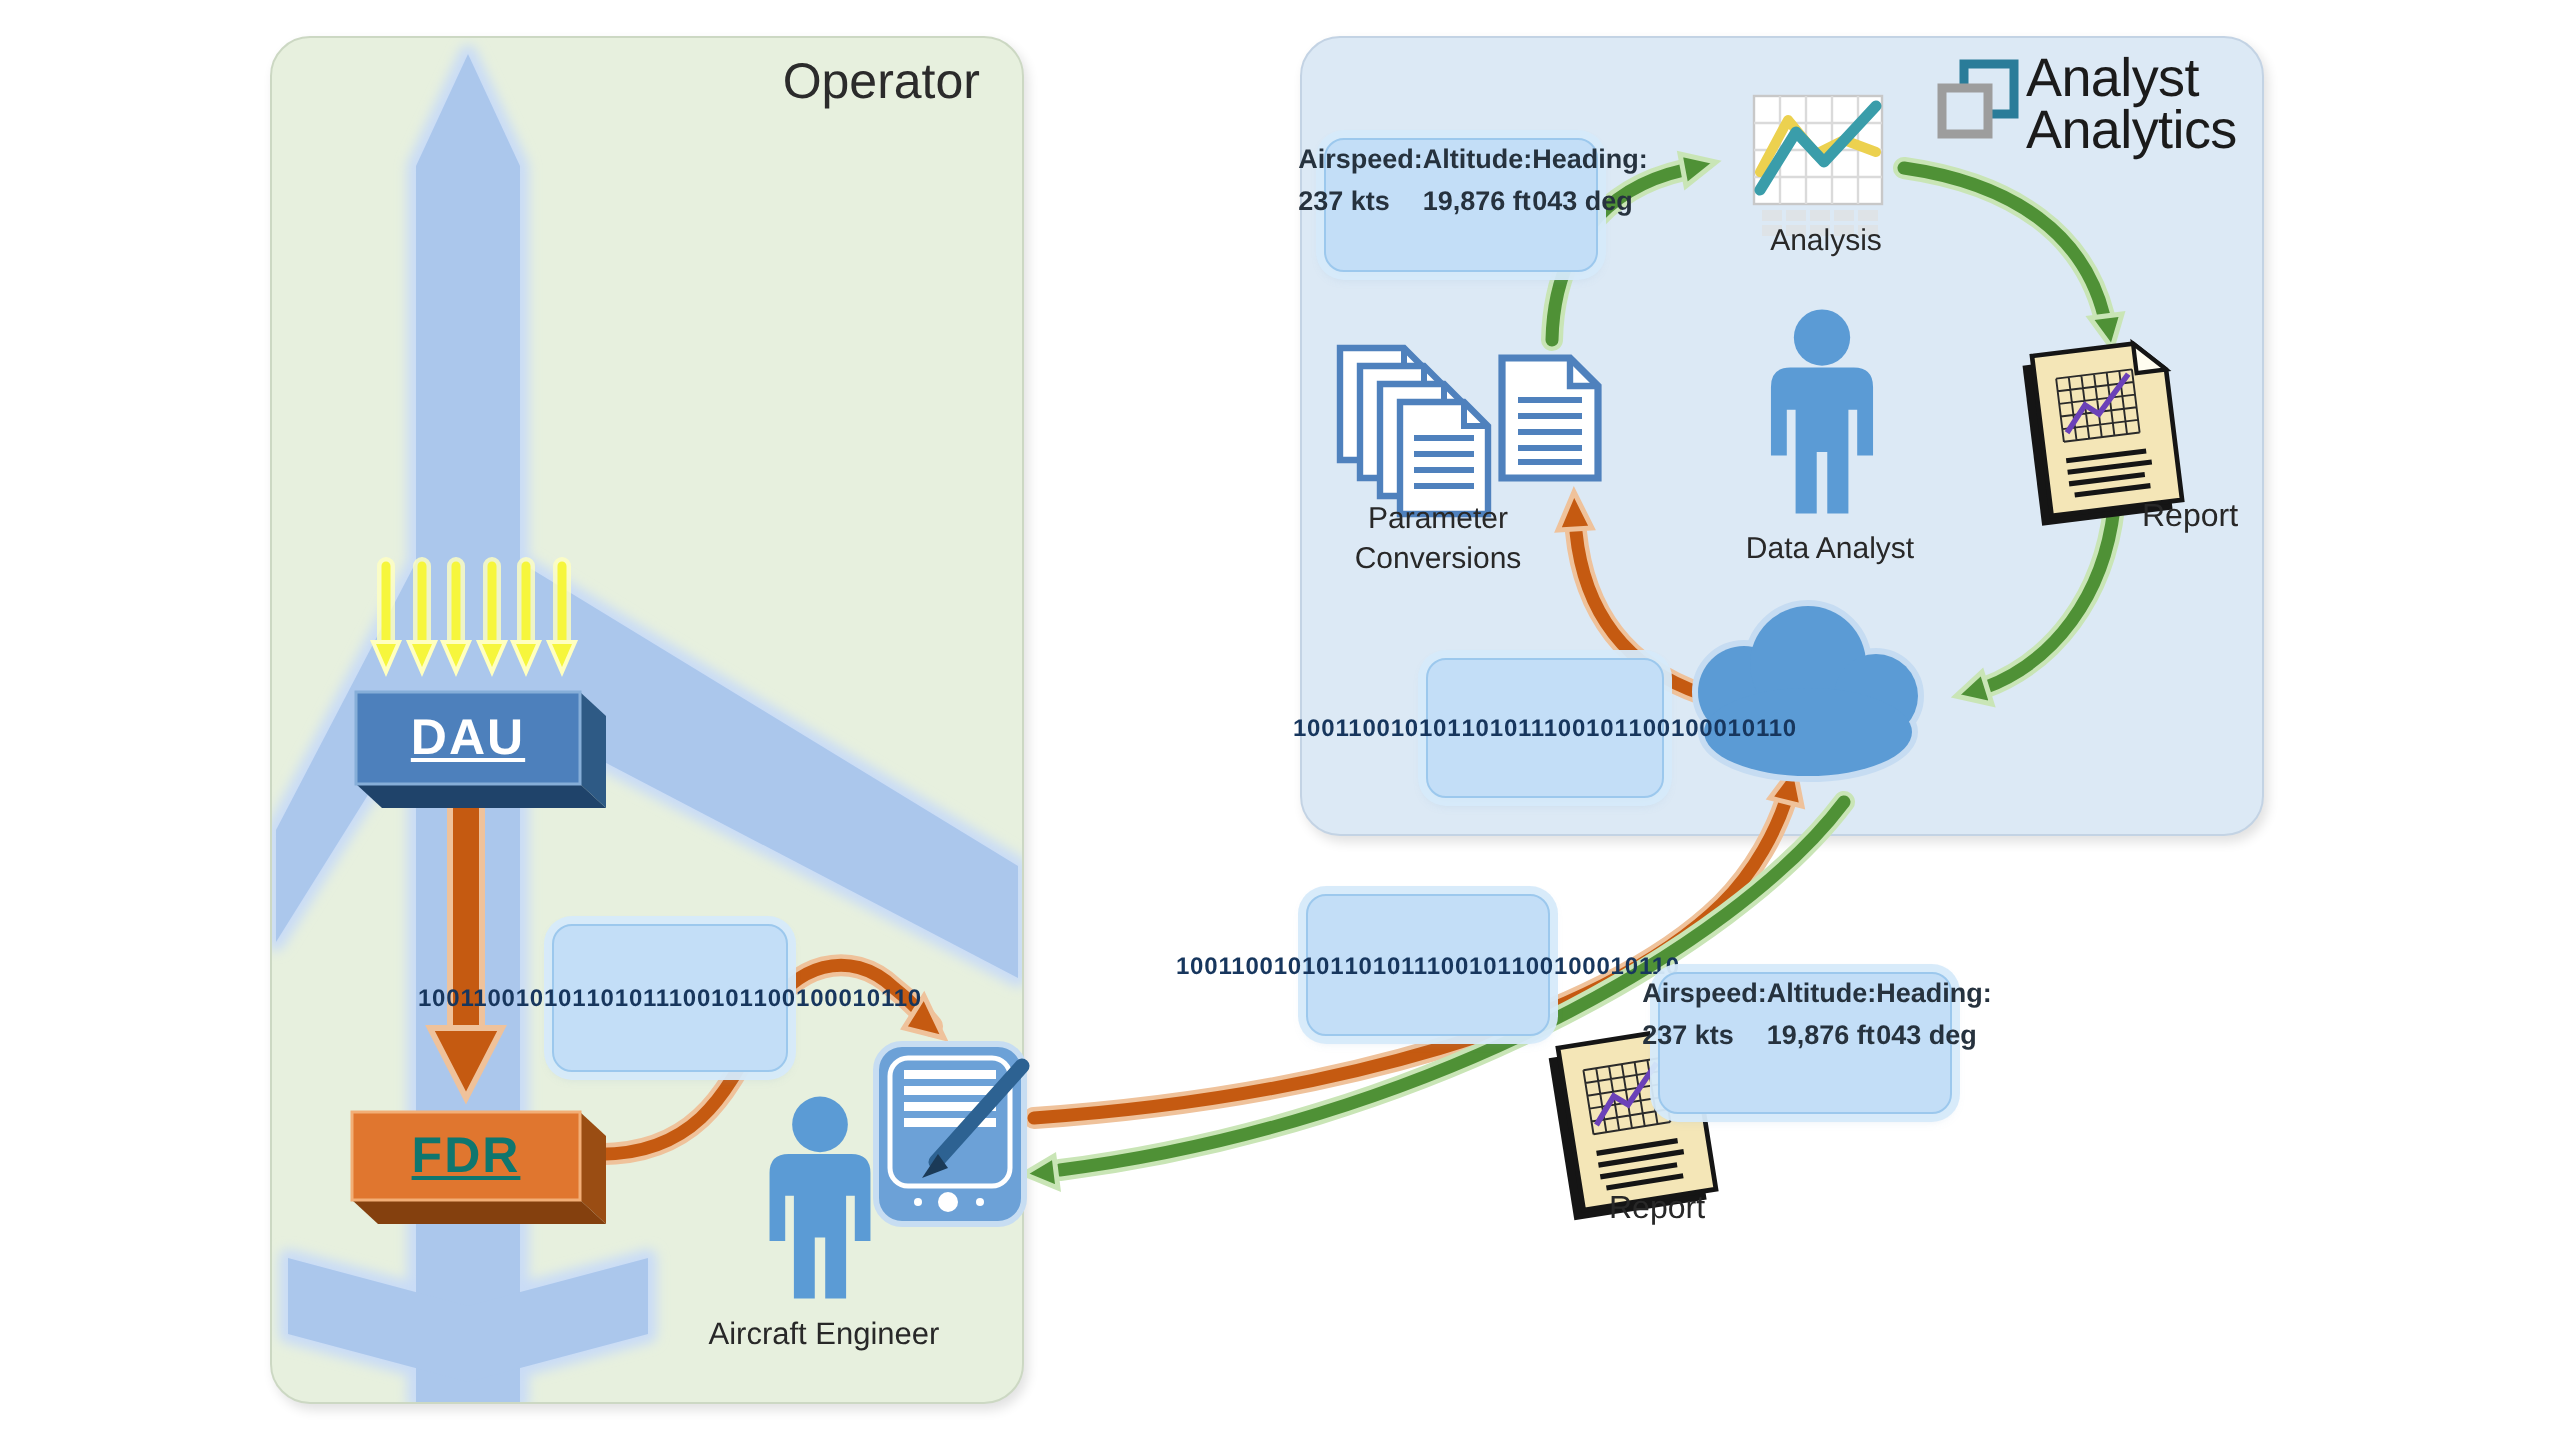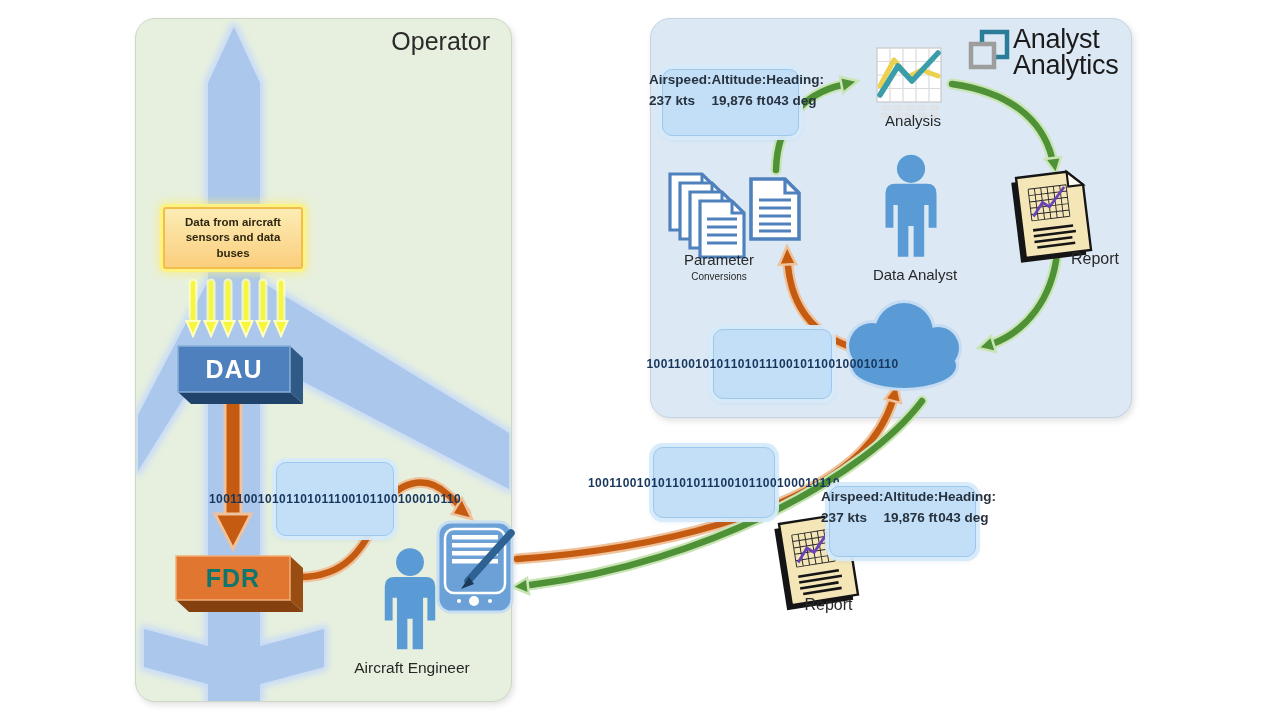--- a/index.html
+++ b/index.html
@@ -14,21 +14,21 @@
   #analytics-panel{left:650px;top:18px;width:480px;height:398px;background:#dce9f5;
                   border:1px solid #c3d3e4;box-shadow:2px 3px 6px rgba(0,0,0,.12);}
 
   
   .lbl{position:absolute;z-index:7;color:#282828;text-align:center;}
   #operator-title{left:300px;top:27px;width:190px;text-align:right;font-size:25px;color:#2b2b2b;}
   #brand1,#brand2{left:1013px;width:120px;text-align:left;font-size:27px;line-height:27px;color:#1b1b1b;letter-spacing:-.3px;}
   #brand1{top:26px;} #brand2{top:52px;}
 
   .face-label{position:absolute;z-index:7;display:flex;align-items:center;justify-content:center;
-              font-weight:bold;font-size:25px;letter-spacing:1px;}
+              font-weight:bold;font-size:25px;letter-spacing:1px;text-decoration:underline;}
   #dau-label{left:178px;top:346px;width:112px;height:46px;color:#ffffff;}
   #fdr-label{left:176px;top:556px;width:114px;height:44px;color:#0f766e;}
 
   .note-box{position:absolute;z-index:7;left:163px;top:207px;width:140px;height:62px;box-sizing:border-box;
             background:linear-gradient(#fcecb4,#fbce7e);border:2px solid #f2bd49;border-radius:3px;
             box-shadow:0 0 0 3px rgba(252,242,130,.95),0 0 9px 5px rgba(250,238,130,.8);
             display:flex;align-items:center;justify-content:center;text-align:center;
             font-size:11.5px;font-weight:bold;color:#2e2712;line-height:1.35;padding:2px 8px;}
 
   .data-box{position:absolute;z-index:7;box-sizing:border-box;background:#c3def7;
@@ -41,21 +41,21 @@
                    color:#26323e;line-height:1.55;}
   #bin1{left:276px;top:462px;width:118px;height:74px;}
   #bin2{left:713px;top:329px;width:119px;height:70px;}
   #bin3{left:653px;top:447px;width:122px;height:71px;}
   #fd1{left:662px;top:69px;width:137px;height:67px;}
   #fd2{left:829px;top:486px;width:147px;height:71px;}
 
   #engineer-label{left:338px;top:659px;width:148px;font-size:15.5px;}
   #analysis-label{left:858px;top:112px;width:110px;font-size:15px;}
   #param-label-1{left:668px;top:251px;width:102px;font-size:15px;}
-  #param-label-2{left:668px;top:271px;width:102px;font-size:10px;}
+  #param-label-2{left:668px;top:271px;width:102px;font-size:15px;}
   #analyst-label{left:858px;top:266px;width:114px;font-size:15px;}
   #report1-label{left:1056px;top:250px;width:78px;font-size:16px;}
   #report2-label{left:786px;top:596px;width:85px;font-size:16px;}
 
   svg{display:block;}
 </style>
 </head>
 <body>
 
 <div id="stage">
@@ -261,23 +261,20 @@
     </g>
 
     <g>
       <rect x="982" y="32" width="25" height="25" fill="none" stroke="#2a7c99" stroke-width="4.5"></rect>
       <rect x="971" y="44" width="23" height="23" fill="#dce9f5" stroke="#9d9d9d" stroke-width="4.5"></rect>
     </g>
   </svg>
 
   <div id="operator-title" class="lbl">Operator</div>
 
-  <div class="note-box">
-    <span>Data from aircraft sensors and data buses</span>
-  </div>
 
   <div id="dau-label" class="face-label">DAU</div>
   <div id="fdr-label" class="face-label">FDR</div>
 
   <div id="bin1" class="data-box binary">
     <div>100110010101</div>
     <div>101011100101</div>
     <div>100100010110</div>
   </div>
   <div id="bin2" class="data-box binary">

